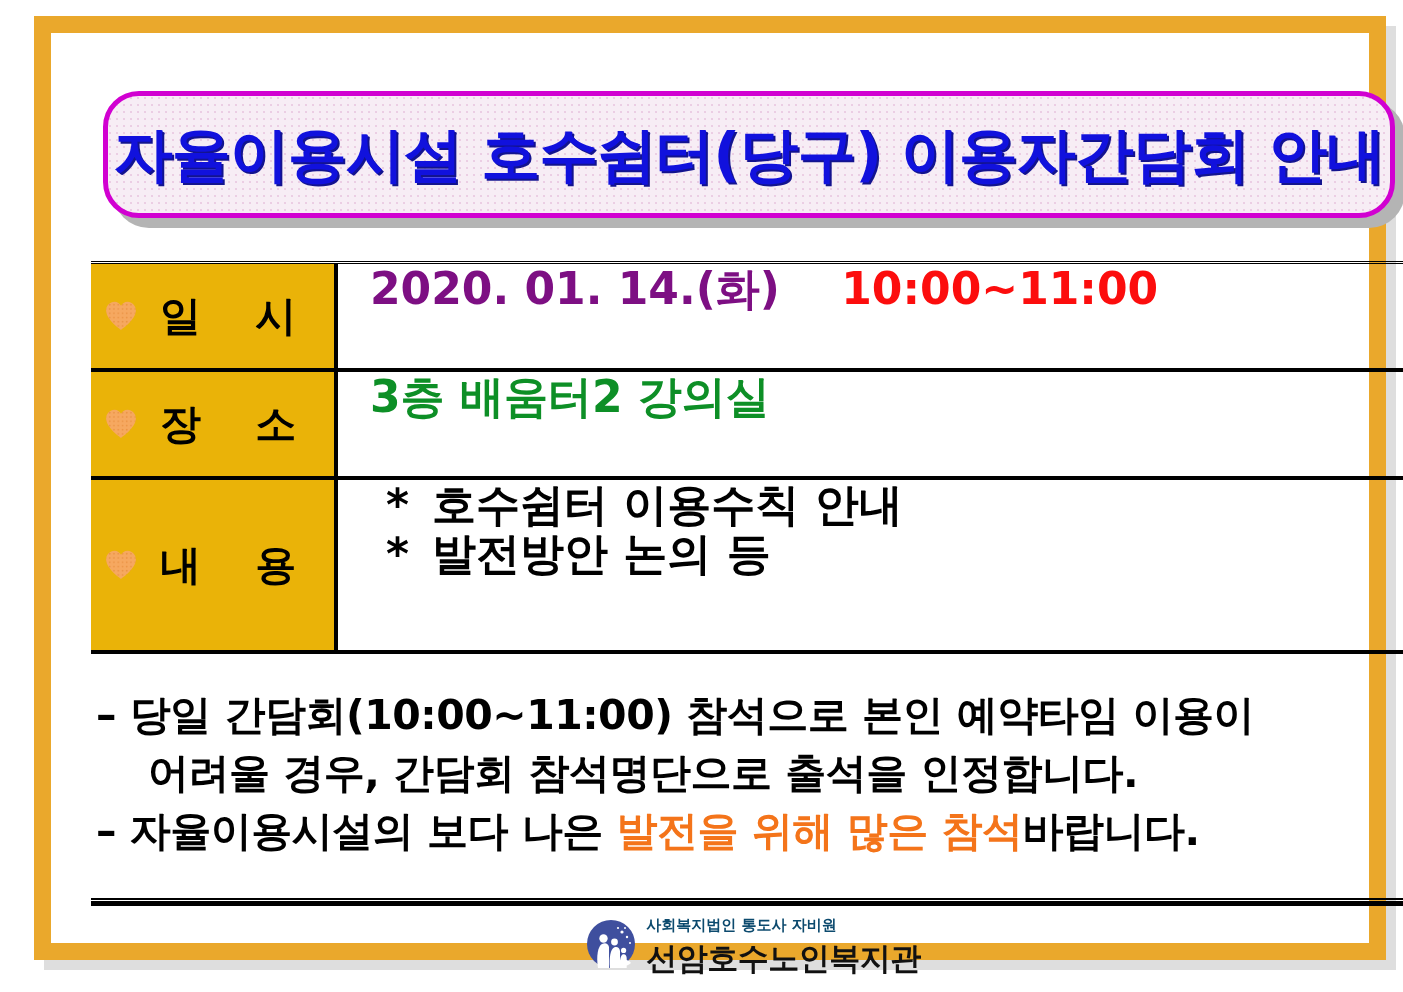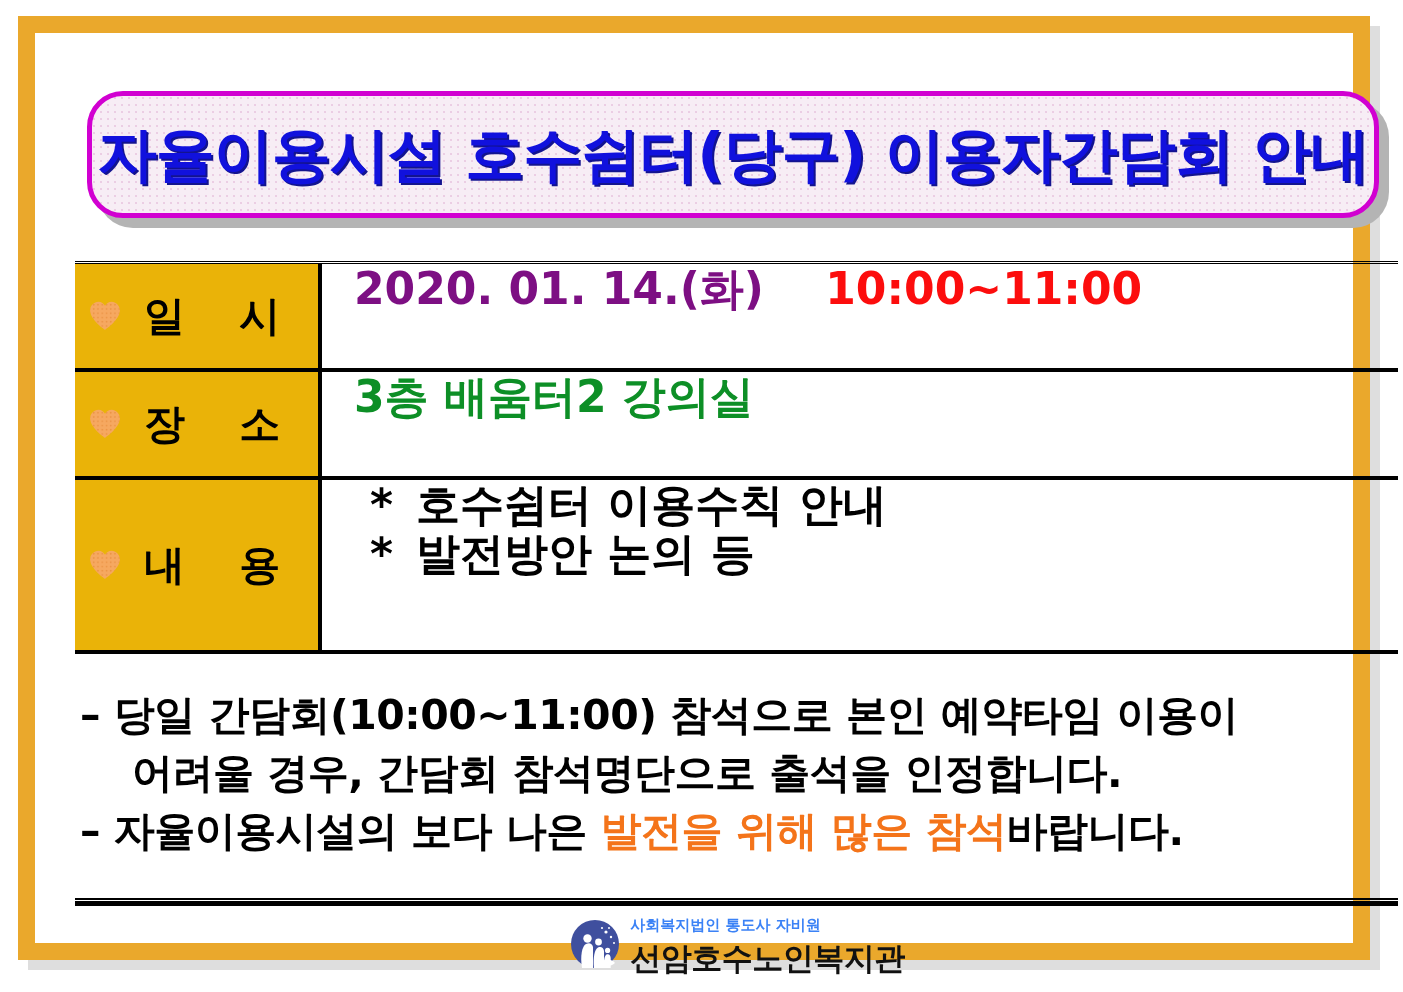--- a/index.html
+++ b/index.html
@@ -17,21 +17,21 @@
   
   .poster {
     position: absolute;
     left: 0; top: 0;
     width: 1403px;
     height: 992px;
     background: #ffffff;
   }
   .gold-frame {
     position: absolute;
-    left: 18px;
+    left: 34px;
     top: 16px;
     width: 1352px;
     height: 944px;
     border: 17px solid #eaa82c;
     box-sizing: border-box;
     background: #ffffff;
     box-shadow: 10px 10px 0 0 rgba(0,0,0,0.13);
   }
   .inner-area {
     position: absolute;
@@ -194,21 +194,21 @@
   .logo-emblem { flex: 0 0 auto; }
   .logo-texts {
     display: flex;
     flex-direction: column;
     justify-content: center;
     line-height: 1;
   }
   .logo-sub {
     font-size: 15px;
     font-weight: bold;
-    color: #3b82f6;
+    color: #0c4a6e;
     letter-spacing: 0px;
     margin-bottom: 10px;
     white-space: nowrap;
   }
   .logo-main {
     font-size: 31px;
     font-weight: bold;
     color: #111111;
     letter-spacing: -0.5px;
     white-space: nowrap;

